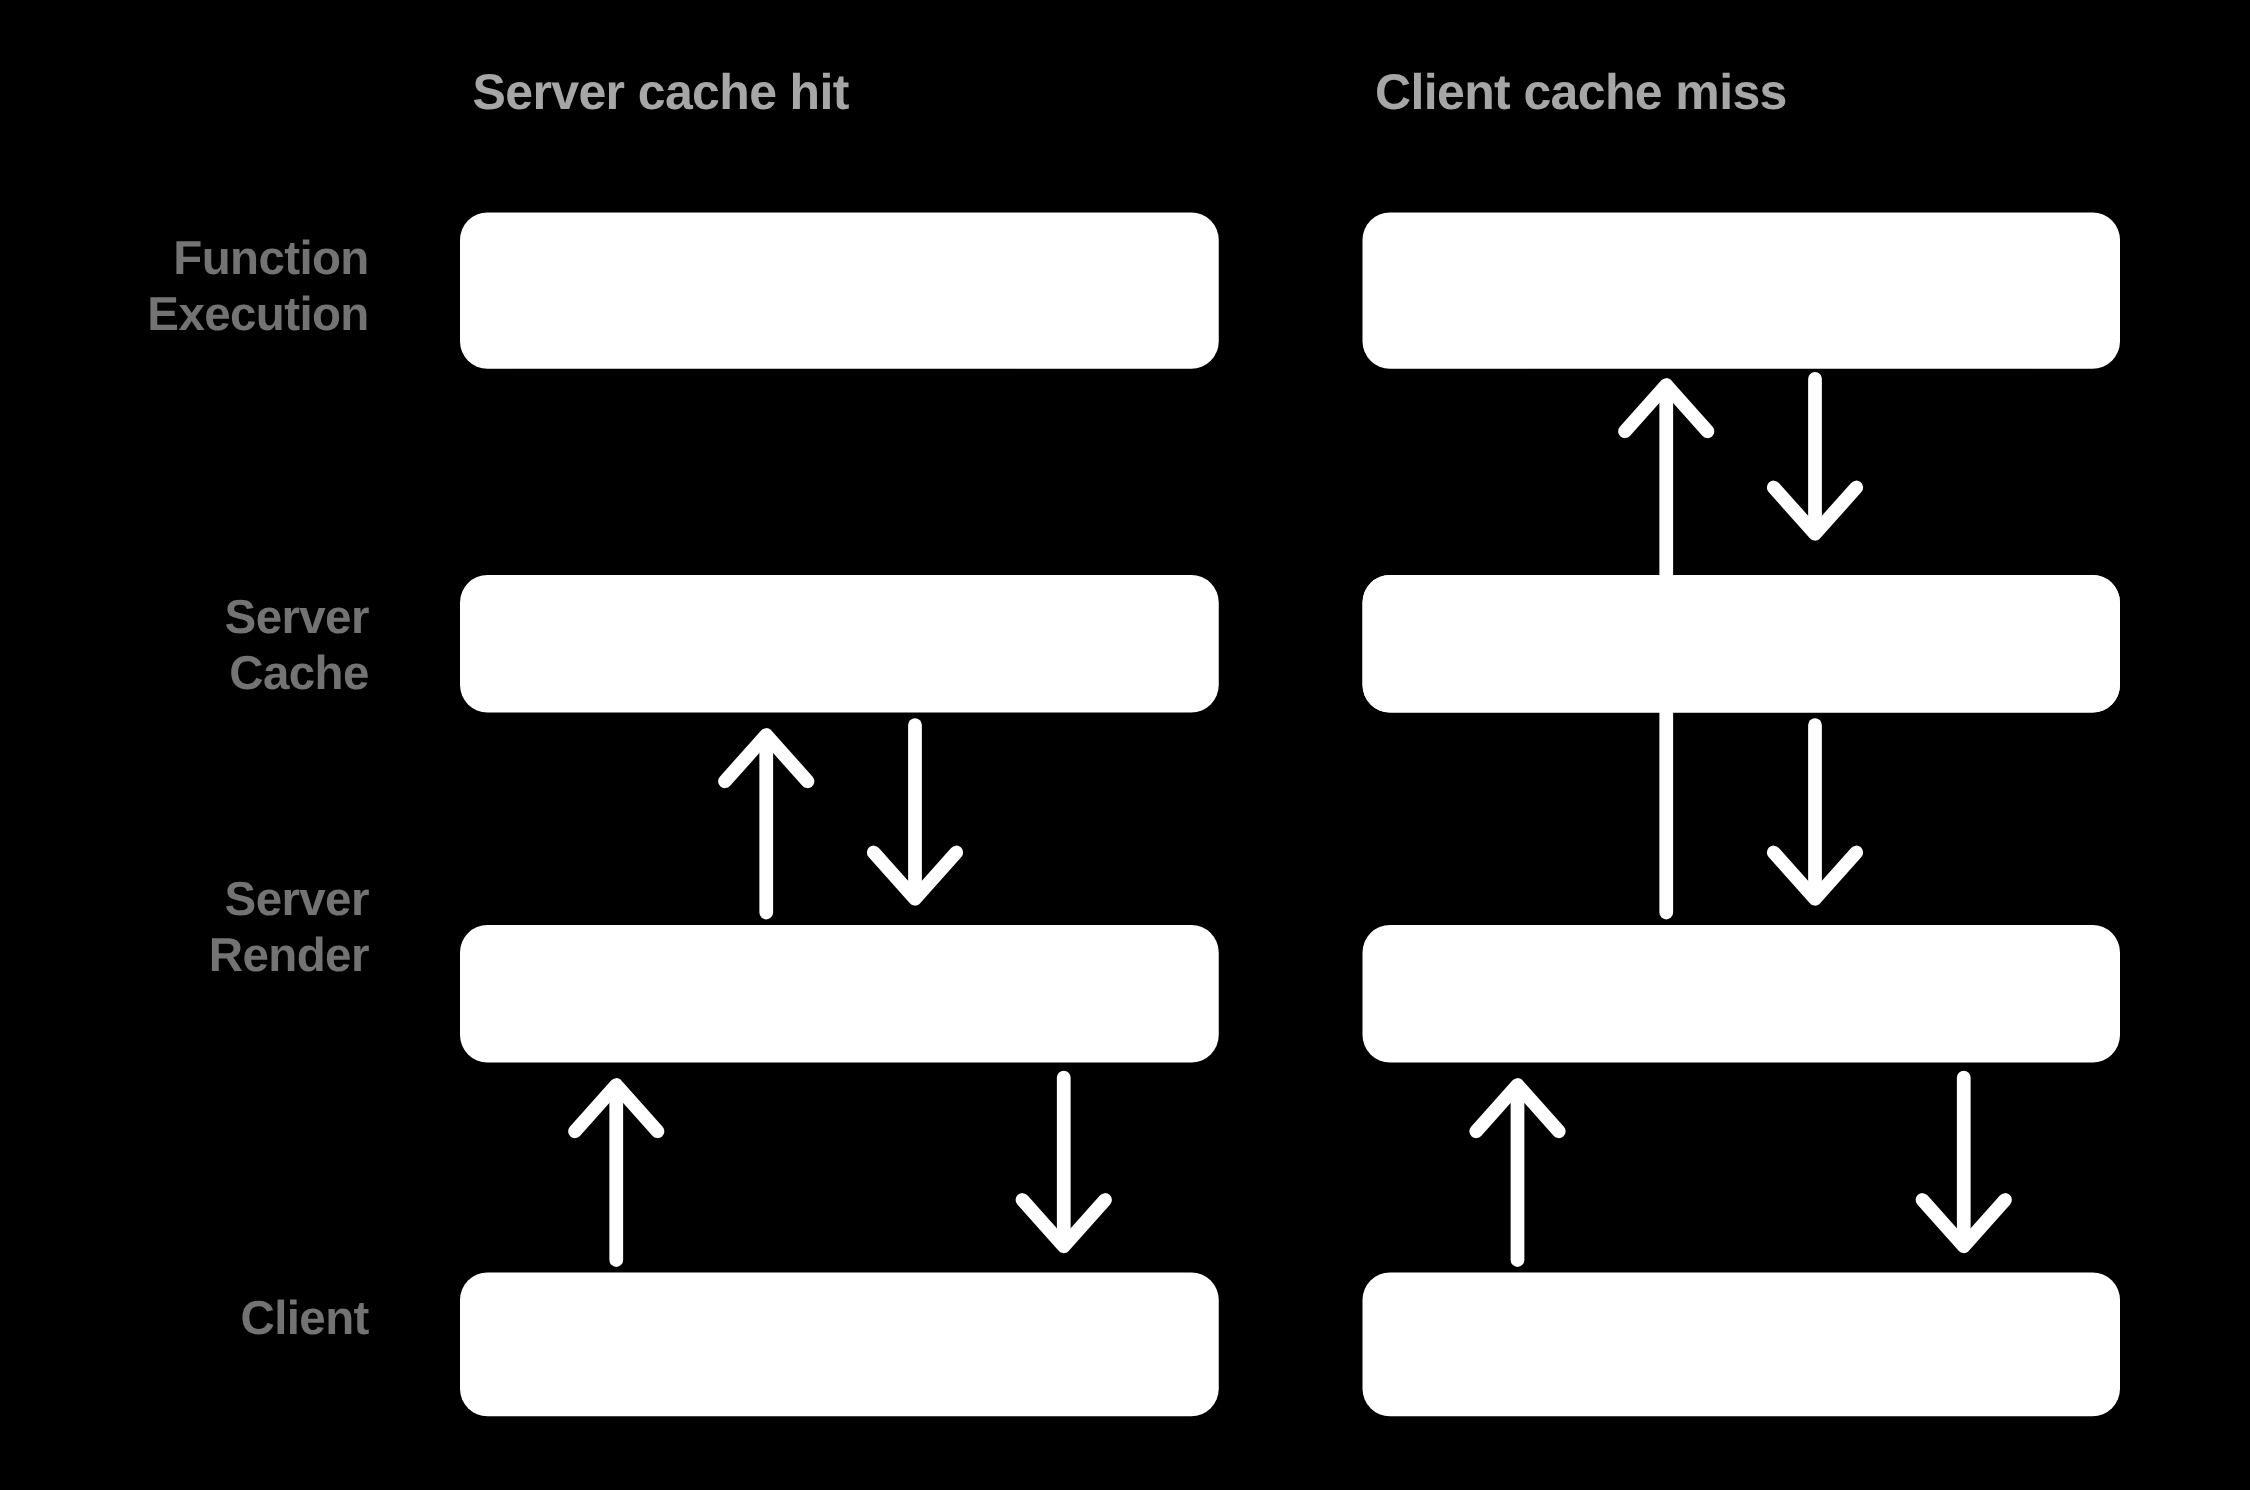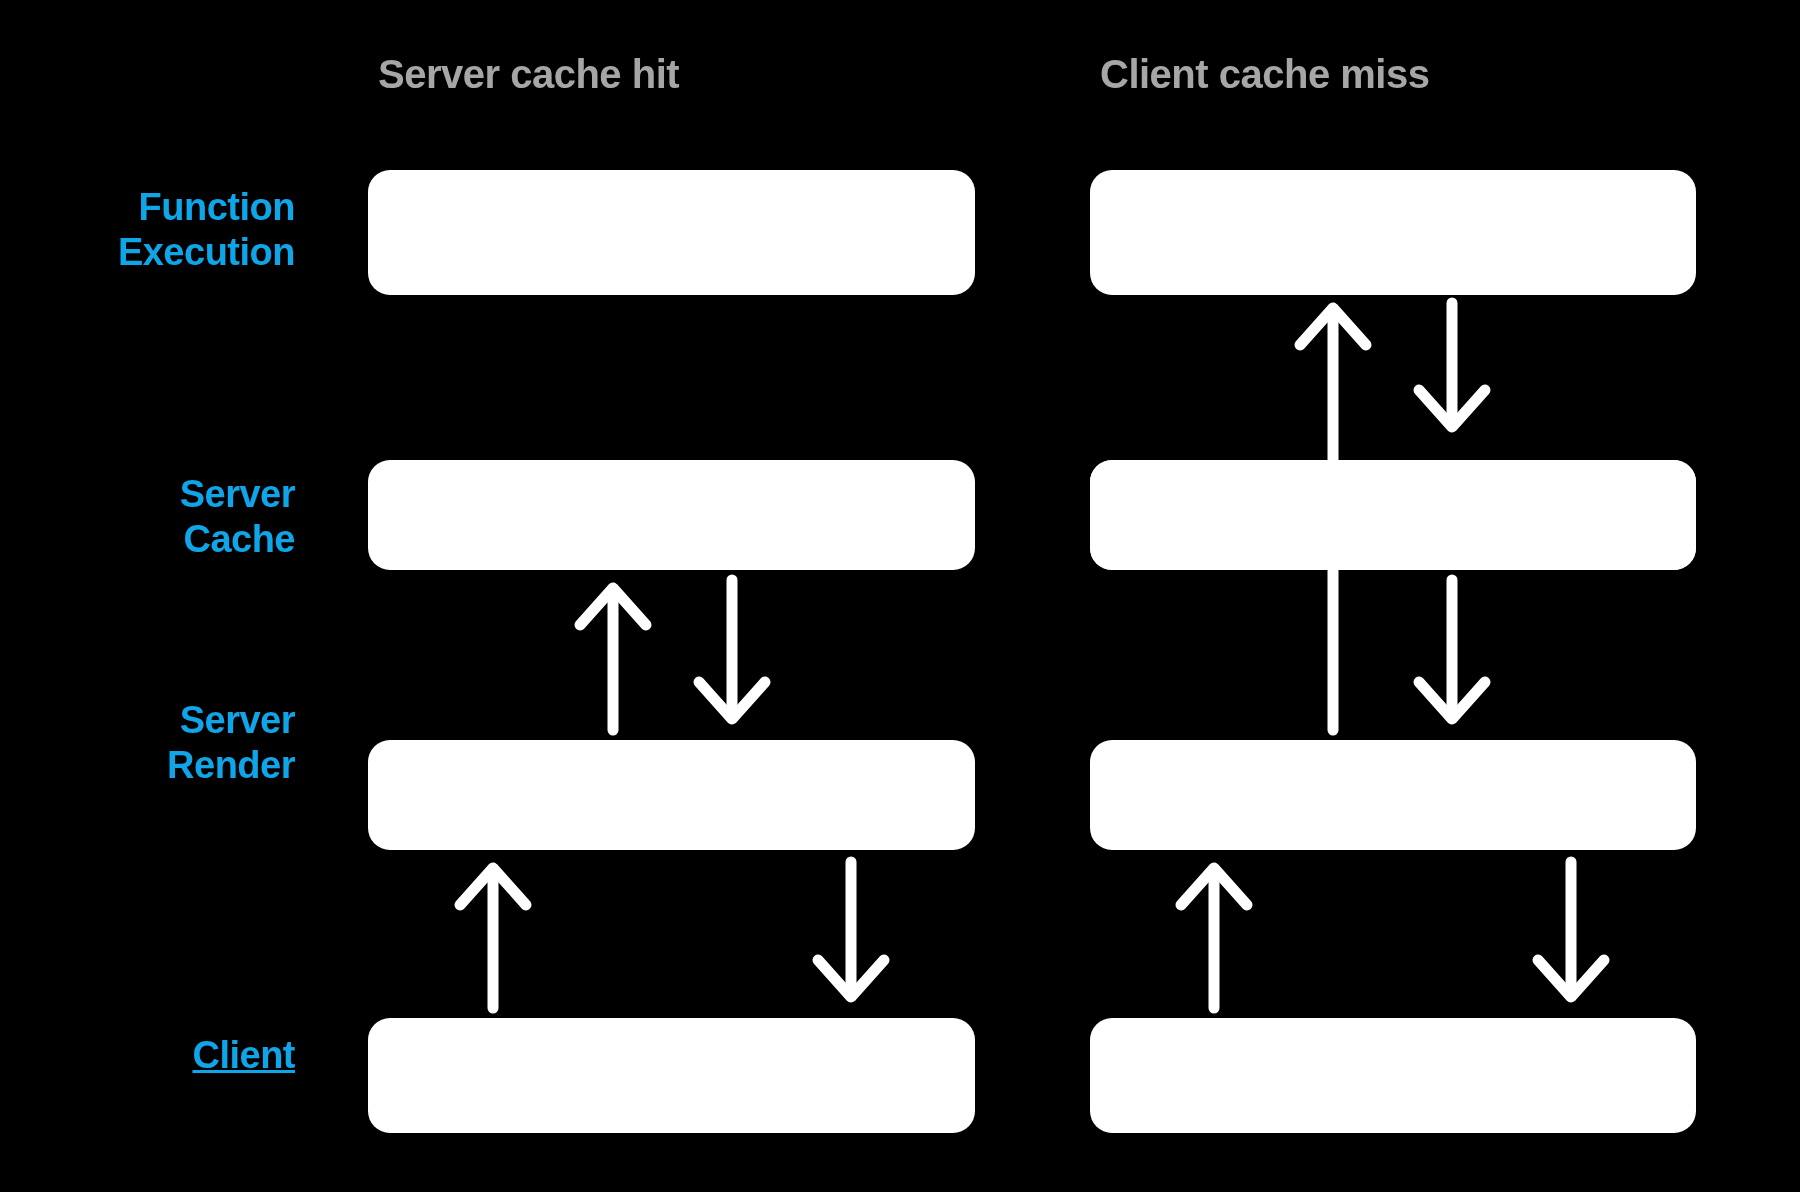--- a/index.html
+++ b/index.html
@@ -5,21 +5,21 @@
   html,body{margin:0;padding:0;background:#000;}
   body{width:1800px;height:1192px;position:relative;overflow:hidden;
        font-family:"Liberation Sans","DejaVu Sans",sans-serif;}
   #stage{position:absolute;left:0;top:0;width:1800px;height:927px;background:#000;}
 
   .col-title{
     position:absolute;color:#a6a6a6;font-size:40px;font-weight:700;
     letter-spacing:-0.5px;white-space:nowrap;
   }
   .row-label{
-    position:absolute;color:#0ea5e9;font-size:38px;font-weight:700;
+    position:absolute;color:#737373;font-size:38px;font-weight:700;
     line-height:1.18;text-align:right;white-space:pre-line;
     letter-spacing:-0.5px;
   }
   .node-box{
     position:absolute;background:#ffffff;border-radius:22px;
   }
   .arrow-layer{position:absolute;left:0;top:0;width:1800px;height:1192px;pointer-events:none;}
 </style>
 </head>
 <body>
@@ -28,21 +28,21 @@
 
   <div class="col-title" style="left:378px;top:52px;">Server cache hit</div>
   <div class="col-title" style="left:1100px;top:52px;">Client cache miss</div>
 
   <div class="row-label" style="left:0px;top:185px;width:295px;">Function
 Execution</div>
   <div class="row-label" style="left:0px;top:472px;width:295px;">Server
 Cache</div>
   <div class="row-label" style="left:0px;top:698px;width:295px;">Server
 Render</div>
-  <div class="row-label" style="left:0px;top:1033px;width:295px;text-decoration:underline;">Client</div>
+  <div class="row-label" style="left:0px;top:1033px;width:295px;">Client</div>
 
   <div class="node-box" style="left:368px;top:170px;width:607px;height:125px;"></div>
   <div class="node-box" style="left:368px;top:460px;width:607px;height:110px;"></div>
   <div class="node-box" style="left:368px;top:740px;width:607px;height:110px;"></div>
   <div class="node-box" style="left:368px;top:1018px;width:607px;height:115px;"></div>
 
   <div class="node-box" style="left:1090px;top:170px;width:606px;height:125px;"></div>
   <div class="node-box" style="left:1090px;top:460px;width:606px;height:110px;"></div>
   <div class="node-box" style="left:1090px;top:740px;width:606px;height:110px;"></div>
   <div class="node-box" style="left:1090px;top:1018px;width:606px;height:115px;"></div>

